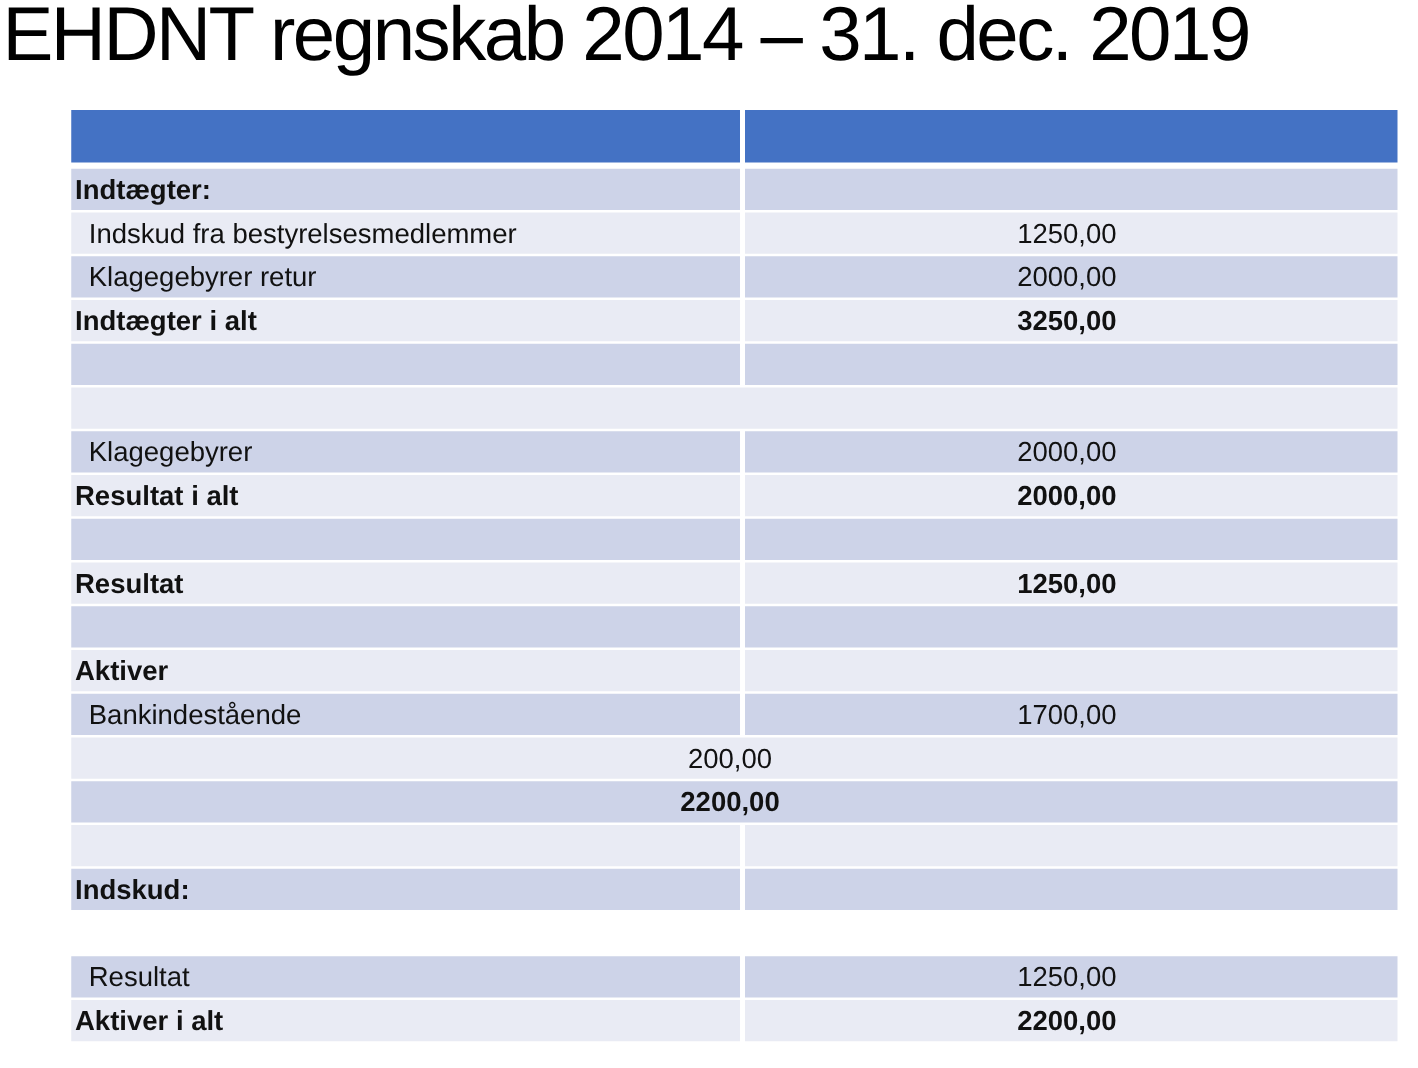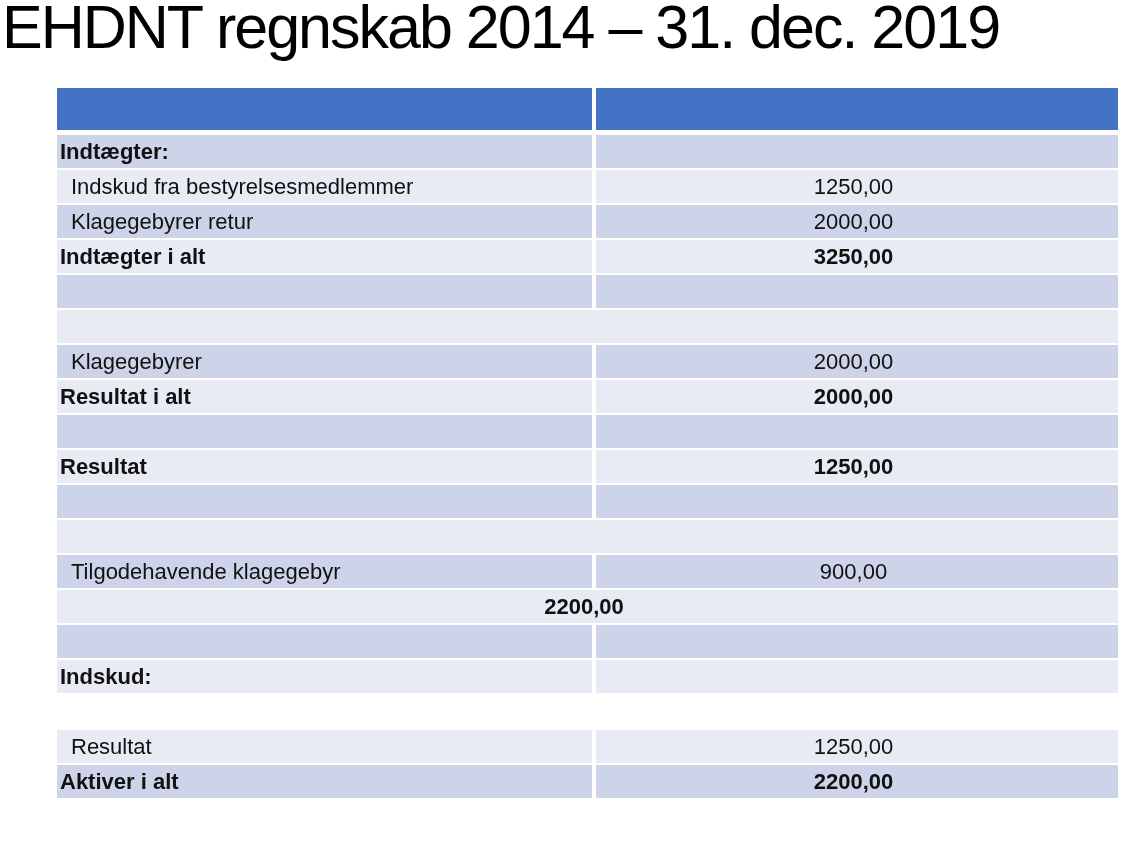--- a/index.html
+++ b/index.html
@@ -122,25 +122,29 @@
       </div>
       <div class="row bold">
         <div class="cell label">Resultat</div>
         <div class="cell value">1250,00</div>
       </div>
       <div class="row">
         <div class="cell label"></div>
         <div class="cell value"></div>
       </div>
       <div class="row bold">
+        <div class="cell label">Aktiver</div>
         <div class="cell value"></div>
       </div>
       <div class="row indent">
-        <div class="cell label">Tilgodehavende klagegebyr</div>
-        <div class="cell value">900,00</div>
+        <div class="cell label">Bankindestående</div>
+        <div class="cell value">1700,00</div>
+      </div>
+      <div class="row indent">
+        <div class="cell value">200,00</div>
       </div>
       <div class="row bold">
         <div class="cell value">2200,00</div>
       </div>
       <div class="row">
         <div class="cell label"></div>
         <div class="cell value"></div>
       </div>
       <div class="row bold">
         <div class="cell label">Indskud:</div>

